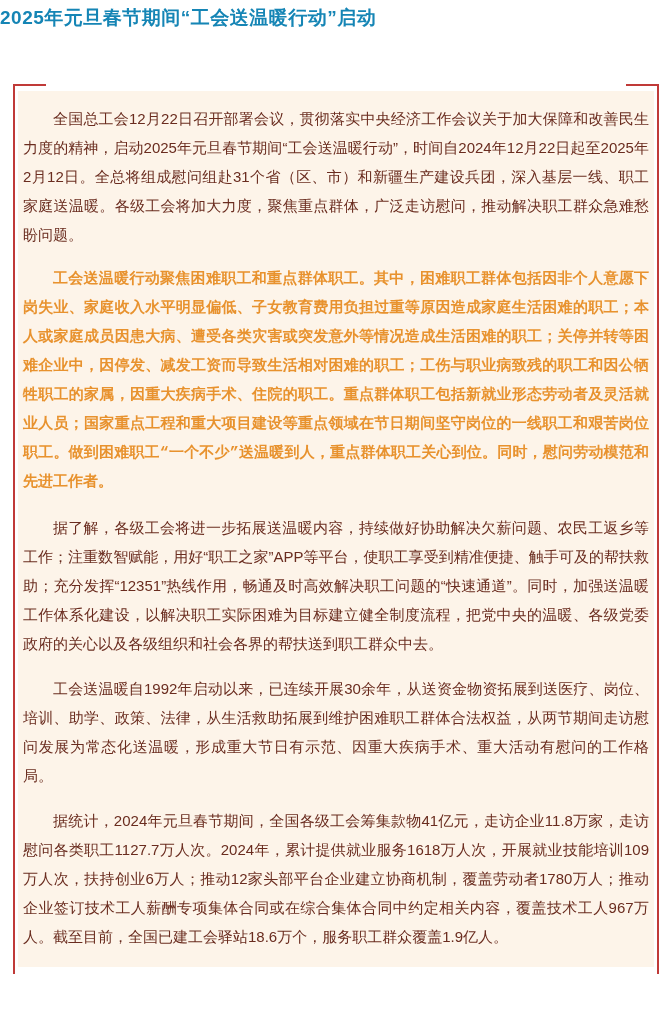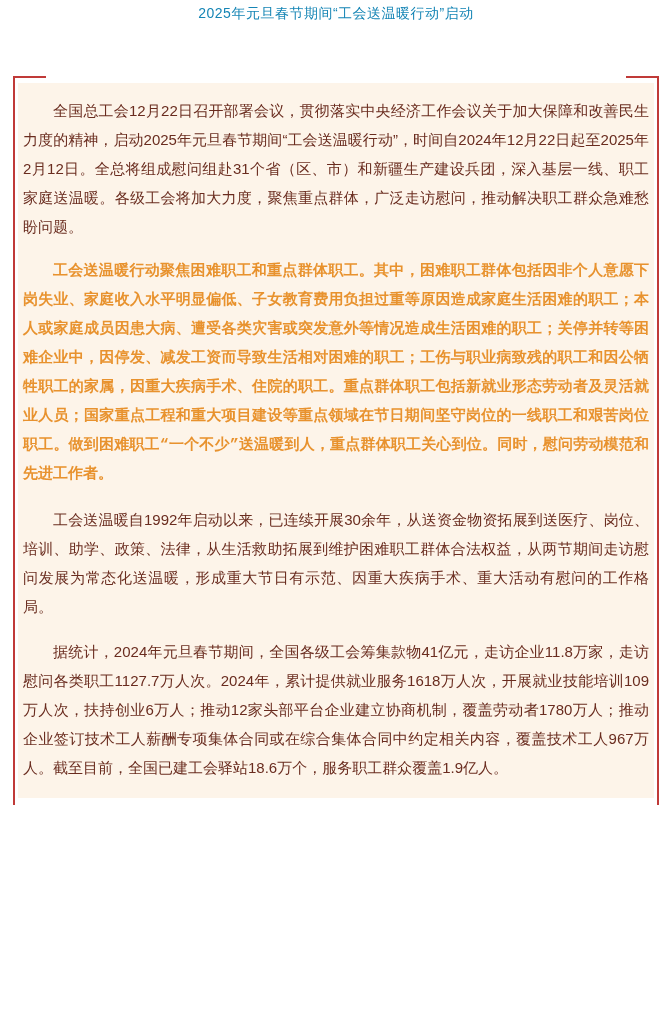--- a/index.html
+++ b/index.html
@@ -11,23 +11,22 @@
   }
   .page {
     width: 672px;
     height: 1018px;
     overflow: hidden;
     background: #ffffff;
   }
   .title {
     margin: 0;
     padding-top: 5px;
-    text-align: center;
-    font-size: 14px;
-    font-weight: 400;
+    font-size: 19px;
+    font-weight: 700;
     color: var(--title, #1585b5);
     letter-spacing: 0.5px;
   }
   .frame {
     position: relative;
     margin: 53px 13px 0 13px;
     padding: 7px 5px;
   }
   .frame::before,
   .frame::after {
@@ -74,18 +73,19 @@
 
   <h1 class="title">2025年元旦春节期间“工会送温暖行动”启动</h1>
 
   <div class="frame">
     <span class="corner tl"></span>
     <span class="corner tr"></span>
 
     <div class="panel">
       <p>全国总工会12月22日召开部署会议，贯彻落实中央经济工作会议关于加大保障和改善民生力度的精神，启动2025年元旦春节期间“工会送温暖行动”，时间自2024年12月22日起至2025年2月12日。全总将组成慰问组赴31个省（区、市）和新疆生产建设兵团，深入基层一线、职工家庭送温暖。各级工会将加大力度，聚焦重点群体，广泛走访慰问，推动解决职工群众急难愁盼问题。</p>
       <p class="em">工会送温暖行动聚焦困难职工和重点群体职工。其中，困难职工群体包括因非个人意愿下岗失业、家庭收入水平明显偏低、子女教育费用负担过重等原因造成家庭生活困难的职工；本人或家庭成员因患大病、遭受各类灾害或突发意外等情况造成生活困难的职工；关停并转等困难企业中，因停发、减发工资而导致生活相对困难的职工；工伤与职业病致残的职工和因公牺牲职工的家属，因重大疾病手术、住院的职工。重点群体职工包括新就业形态劳动者及灵活就业人员；国家重点工程和重大项目建设等重点领域在节日期间坚守岗位的一线职工和艰苦岗位职工。做到困难职工“一个不少”送温暖到人，重点群体职工关心到位。同时，慰问劳动模范和先进工作者。</p>
+      <p>据了解，各级工会将进一步拓展送温暖内容，持续做好协助解决欠薪问题、农民工返乡等工作；注重数智赋能，用好“职工之家”APP等平台，使职工享受到精准便捷、触手可及的帮扶救助；充分发挥“12351”热线作用，畅通及时高效解决职工问题的“快速通道”。同时，加强送温暖工作体系化建设，以解决职工实际困难为目标建立健全制度流程，把党中央的温暖、各级党委政府的关心以及各级组织和社会各界的帮扶送到职工群众中去。</p>
       <p>工会送温暖自1992年启动以来，已连续开展30余年，从送资金物资拓展到送医疗、岗位、培训、助学、政策、法律，从生活救助拓展到维护困难职工群体合法权益，从两节期间走访慰问发展为常态化送温暖，形成重大节日有示范、因重大疾病手术、重大活动有慰问的工作格局。</p>
       <p>据统计，2024年元旦春节期间，全国各级工会筹集款物41亿元，走访企业11.8万家，走访慰问各类职工1127.7万人次。2024年，累计提供就业服务1618万人次，开展就业技能培训109万人次，扶持创业6万人；推动12家头部平台企业建立协商机制，覆盖劳动者1780万人；推动企业签订技术工人薪酬专项集体合同或在综合集体合同中约定相关内容，覆盖技术工人967万人。截至目前，全国已建工会驿站18.6万个，服务职工群众覆盖1.9亿人。</p>
     </div>
   </div>
 
 </div>
 
 </body></html>

